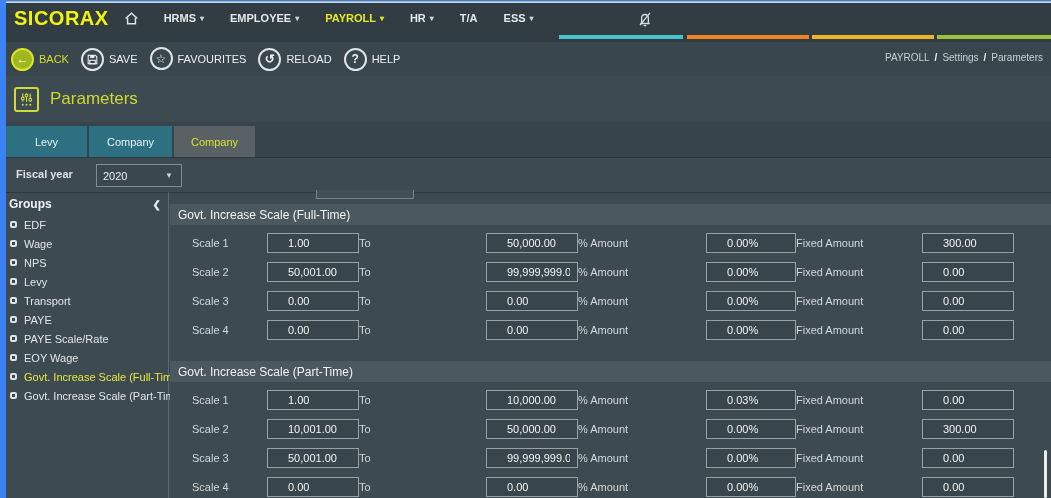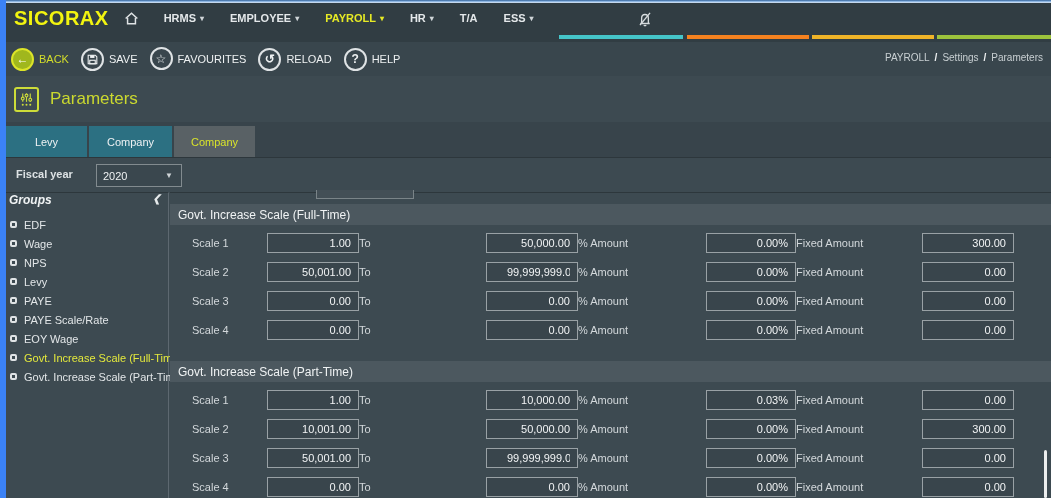--- a/index.html
+++ b/index.html
@@ -66,22 +66,22 @@
   .fiscalrow { position:absolute; top:159px; left:0; right:0; height:33px; background:#3d4a51; }
   .fiscal-label { position:absolute; left:10px; top:9px; font-size:11px; font-weight:bold; color:#dde2e4; }
   .fiscal-select { position:absolute; left:90px; top:5px; width:86px; height:23px;
     border:1px solid #828b8f; background:#3a474e; display:flex; align-items:center; cursor:pointer; }
   .fiscal-select .val { font-size:11px; color:#eef1f2; margin-left:6px; flex:1; }
   .fiscal-select .dd { font-size:8px; color:#cfd5d8; margin-right:8px; }
 
   
   .sidebar { position:absolute; top:192px; left:0; width:163px; bottom:0; background:#3d4a51;
     border-top:1px solid #2d373c; border-right:1px solid #5d6870; }
-  .groups-hd { height:22px; display:flex; padding:0 7px 0 3px;
-    font-size:12px; font-weight:bold; color:#f0f3f4;font-style:italic; }
+  .groups-hd { height:22px; display:flex; align-items:center; padding:0 7px 0 3px;
+    font-size:12px; font-weight:bold; color:#f0f3f4; }
   .groups-hd .chev { margin-left:auto; font-size:10px; color:#e7ebec; cursor:pointer; }
   .gitem { height:19px; display:flex; align-items:center; gap:7px; padding-left:4px;
     font-size:11px; color:#e2e6e8; cursor:pointer; white-space:nowrap; }
   .gitem .cb { width:7px; height:7px; border:2px solid #dfe3e5; border-radius:2px; flex:none; }
   .gitem.selected { color:#e4e93c; }
 
   .main { position:absolute; top:192px; left:164px; right:0; bottom:0; background:#3d4a51;
     border-top:1px solid #2d373c; }
   .clipped-edge { position:absolute; left:146px; top:-3px; width:98px; height:9px;
     border:1px solid #7a8488; border-top:none; background:#434f56; }
@@ -91,21 +91,21 @@
   .band.pt { top:168px; }
   .rows { position:absolute; left:2px; right:0; }
   .rows.ft { top:35px; }
   .rows.pt { top:192px; }
   .param-row { display:grid; grid-template-columns:75px 92px 127px 92px 128px 90px 126px 92px;
     align-items:center; padding-left:20px; height:29px; }
   .row-label { font-size:11px; color:#d3d8db; }
   .cell-label { font-size:11px; color:#d3d8db; text-align:left; padding-right:9px; white-space:nowrap; }
   .val-input { height:20px; width:100%; background:#39454c; border:1px solid #99a1a5;
     color:#f2f4f5; font-size:11px; font-family:"Liberation Sans", sans-serif;
-    text-align:right; padding-right:7px;padding-left:20px; }
+    padding-right:7px;padding-left:20px; }
   .scrollbar { position:absolute; right:4px; bottom:0; width:3px; height:48px;
     background:#eceeee; border-radius:2px; }
   svg { display:block; }
 </style>
 </head>
 <body>
 
 <div class="stage">
   <div class="top-edge"></div>
 
@@ -234,20 +234,24 @@
     <div class="gitem">
       <span class="cb"></span>
       <span>NPS</span>
     </div>
     <div class="gitem">
       <span class="cb"></span>
       <span>Levy</span>
     </div>
     <div class="gitem">
       <span class="cb"></span>
+      <span>Transport</span>
+    </div>
+    <div class="gitem">
+      <span class="cb"></span>
       <span>PAYE</span>
     </div>
     <div class="gitem">
       <span class="cb"></span>
       <span>PAYE Scale/Rate</span>
     </div>
     <div class="gitem">
       <span class="cb"></span>
       <span>EOY Wage</span>
     </div>

